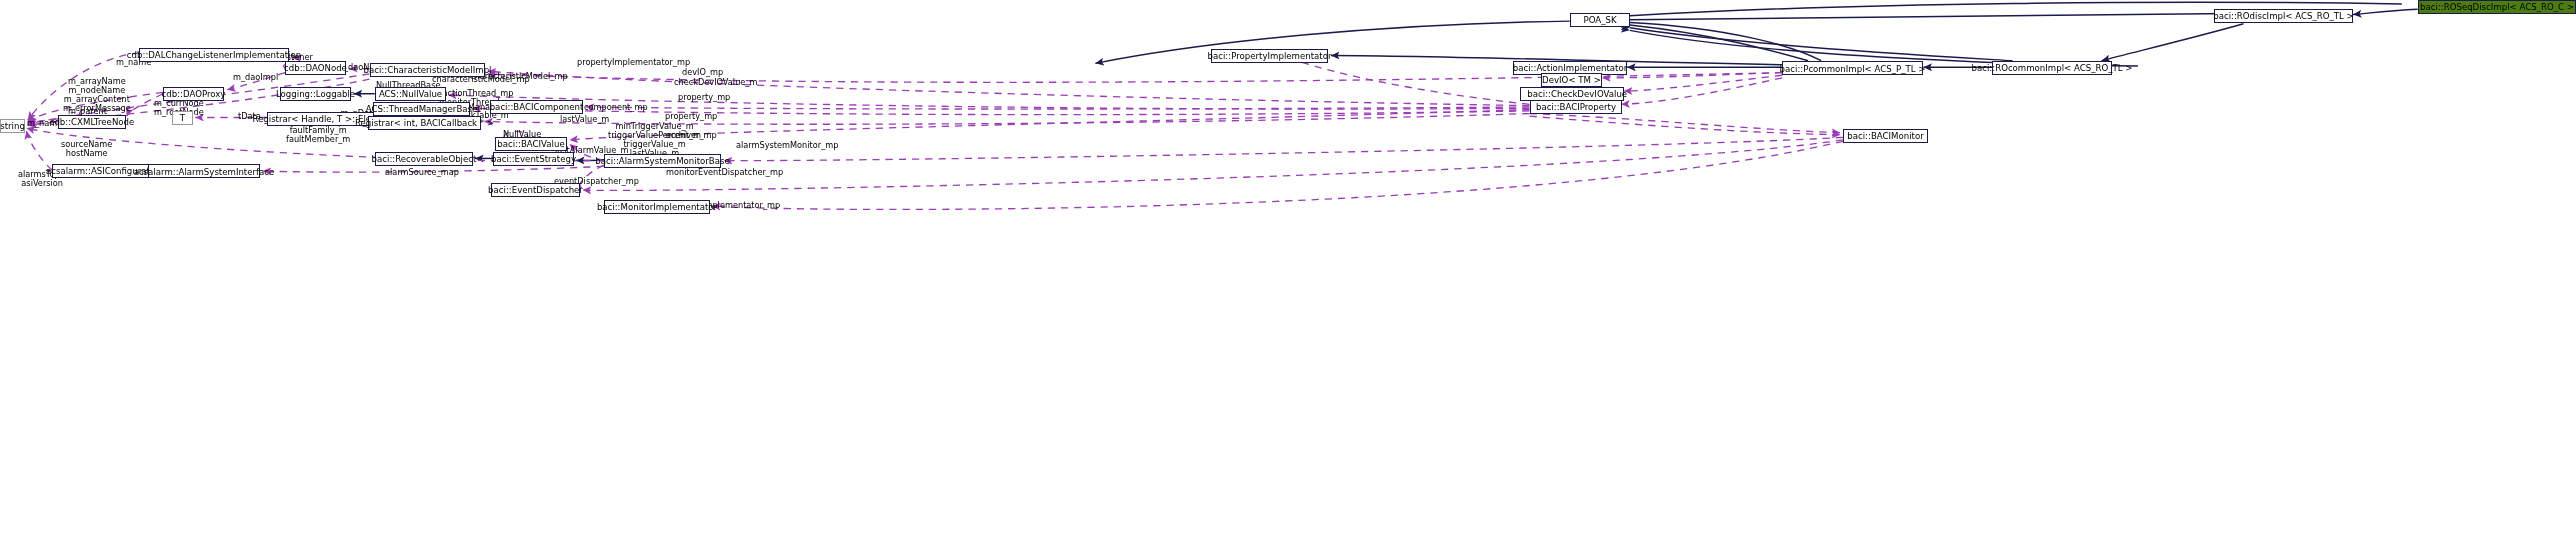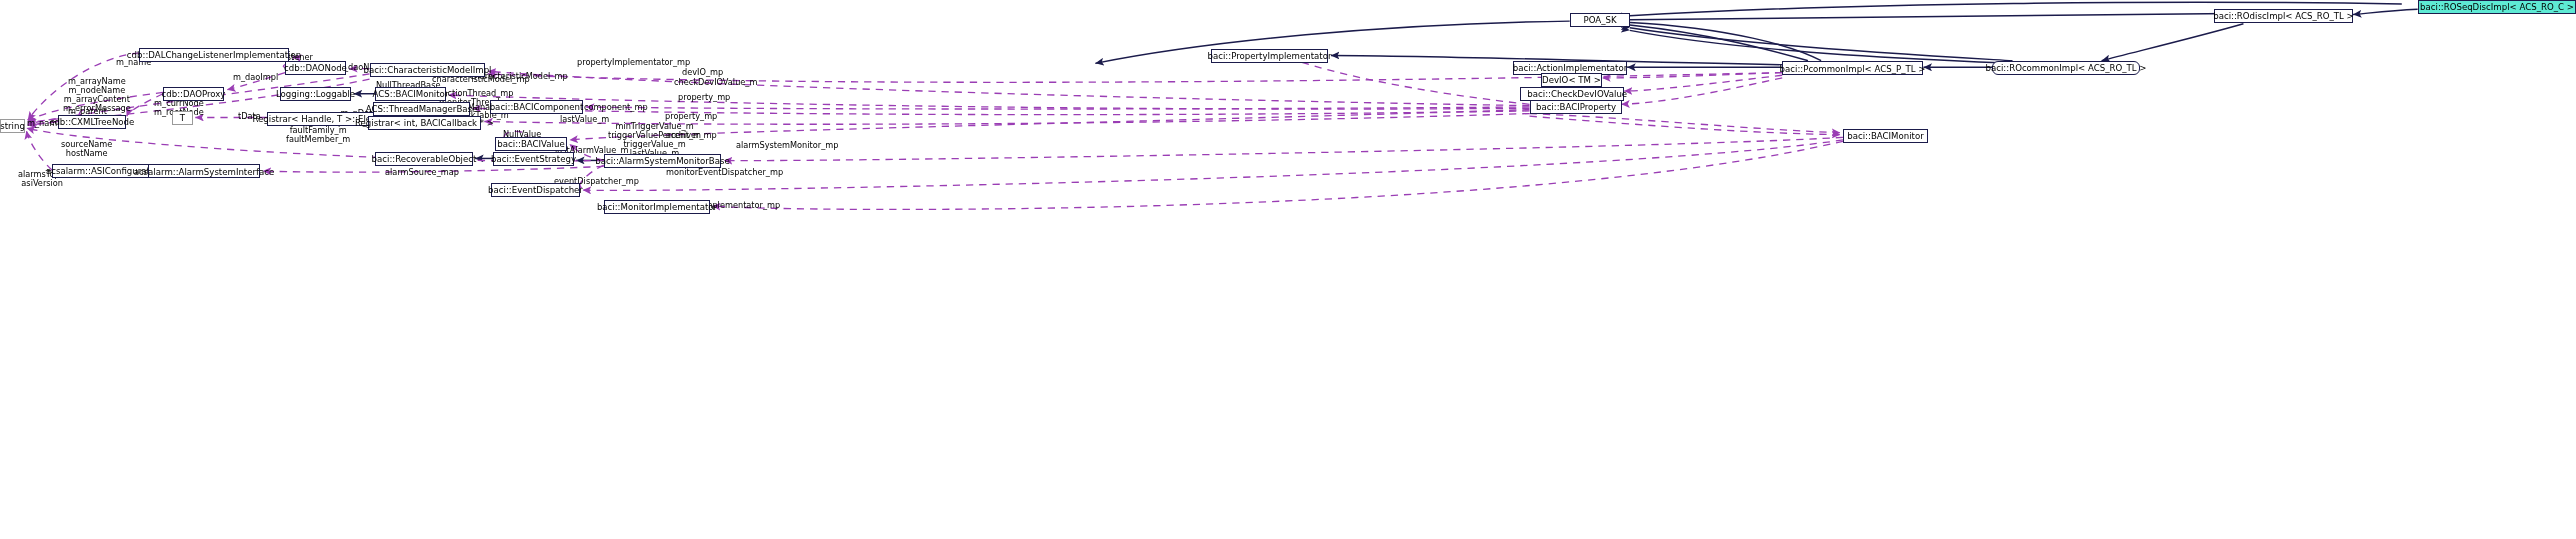--- a/index.html
+++ b/index.html
@@ -22,21 +22,21 @@
     font-size:8.6px;
     line-height:1;
     white-space:nowrap;
     display:flex;
     align-items:center;
     justify-content:center;
     padding:0 4.6px;
     height:14px;
     z-index:5;
   }
-  .node.grey{background:#5eead4;border-color:#1b1b4b;}
+  .node.grey{background:#4d7c0f;border-color:#1b1b4b;}
   .node.plain{border:0.7px solid #9a9a9a;background:#ffffff;}
   .edge-label{
     position:absolute;
     font-size:8.2px;
     color:#000000;
     white-space:nowrap;
     line-height:8.6px;
     z-index:4;
     text-align:center;
   }
@@ -173,21 +173,21 @@
   <div class="node plain" style="left:172px;top:111px;width:20.5px;">
       <span>T</span>
     </div>
   <div class="node" style="left:267px;top:112px;width:112px;">
       <span>Registrar&lt; Handle, T &gt;::Element</span>
     </div>
   <div class="node" style="left:370px;top:63px;width:115px;">
       <span>baci::CharacteristicModelImpl</span>
     </div>
   <div class="node" style="left:375px;top:87px;width:71px;">
-      <span>ACS::BACIMonitor</span>
+      <span>ACS::NullValue</span>
     </div>
   <div class="node" style="left:373px;top:102px;width:97px;">
       <span>ACS::ThreadManagerBase</span>
     </div>
   <div class="node" style="left:368px;top:116px;width:113px;">
       <span>Registrar&lt; int, BACICallback * &gt;</span>
     </div>
   <div class="node" style="left:490px;top:100px;width:93px;">
       <span>baci::BACIComponent</span>
     </div>
@@ -234,21 +234,21 @@
   <div class="node" style="left:1843px;top:129px;width:85px;">
       <span>baci::BACIMonitor</span>
     </div>
 
   <div class="node" style="left:1570px;top:13px;width:60px;">
       <span>POA_SK</span>
     </div>
   <div class="node" style="left:1782px;top:61px;width:141px;align-items:flex-end;">
       <span>baci::PcommonImpl&lt; ACS_P_TL &gt;</span>
     </div>
-  <div class="node" style="left:1992px;top:61px;width:148px;border-radius:6px;">
+  <div class="node" style="left:1992px;top:61px;width:120px;">
       <span>baci::ROcommonImpl&lt; ACS_RO_TL &gt;</span>
     </div>
   <div class="node" style="left:2214px;top:9.2px;width:139px;">
       <span>baci::ROdiscImpl&lt; ACS_RO_TL &gt;</span>
     </div>
   <div class="node grey" style="left:2418px;top:0px;width:158px;">
       <span>baci::ROSeqDiscImpl&lt; ACS_RO_C &gt;</span>
     </div>
 
   <div class="edge-label" style="left:116px;top:58px;">m_name</div>

